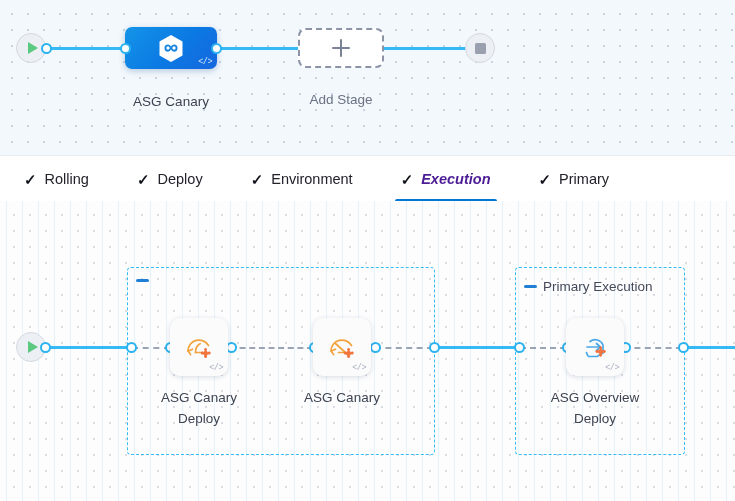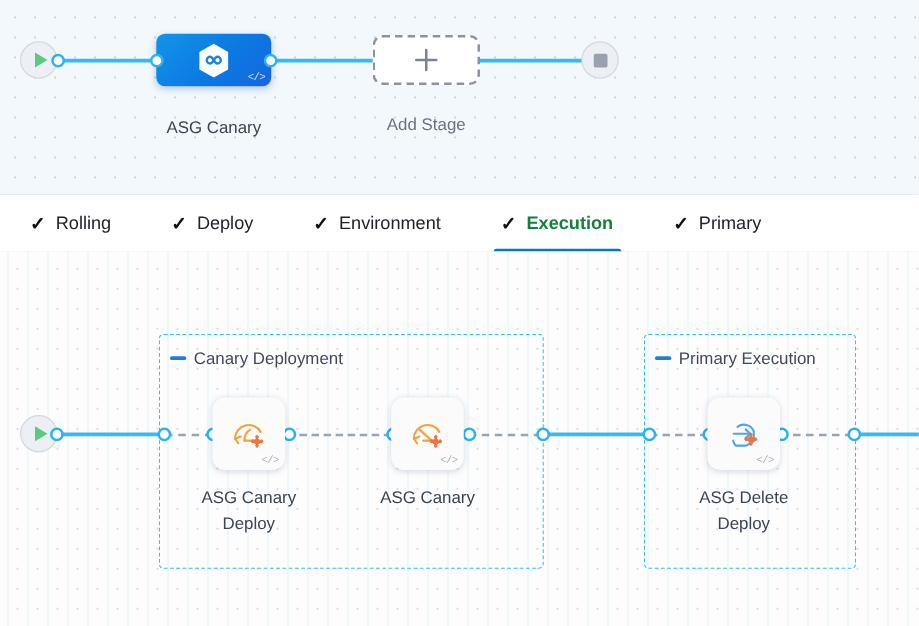--- a/index.html
+++ b/index.html
@@ -31,21 +31,21 @@
   }
   .tab{
     display:flex;align-items:center;gap:8px;
     height:44px;padding:0 6px;margin-right:36px;
     position:relative;cursor:pointer;
     color:#22222a;font-size:14.5px;
   }
   .tab:first-child{margin-left:18px;}
   .tab .chk{font-size:15px;line-height:1;color:#10131a;font-weight:600;}
   .tab-label{white-space:nowrap;}
-  .tab.active .tab-label{font-weight:700;color:#15803d;}
+  .tab.active .tab-label{font-weight:700;color:#4c1d95;font-style:italic;}
   .tab.active::after{
     content:"";position:absolute;left:0;right:0;bottom:-1px;height:3px;
     background:#0278d5;border-radius:2px 2px 0 0;
   }
 
   
   .exec-canvas{
     position:absolute;left:0;top:201px;width:735px;height:300px;
     background-color:#fdfdfe;
     background-image:
@@ -195,21 +195,20 @@
     </div>
   </div>
 
   <div class="exec-canvas">
 
     <div class="group-box" style="left:127px;top:66px;width:308px;height:188px;"></div>
     <div class="group-box" style="left:515px;top:66px;width:170px;height:188px;"></div>
 
     <div class="group-label" style="left:136px;top:78px;">
       <span class="group-dash"></span>
-      <span>Canary Deployment</span>
     </div>
     <div class="group-label" style="left:524px;top:78px;">
       <span class="group-dash"></span>
       <span>Primary Execution</span>
     </div>
 
     <div class="edge" style="left:42px;top:145px;width:88px;"></div>
     <div class="edge-dash" style="left:132px;top:146px;width:38px;"></div>
     <div class="edge-dash" style="left:230px;top:146px;width:83px;"></div>
     <div class="edge-dash" style="left:375px;top:146px;width:58px;"></div>
@@ -298,18 +297,18 @@
           <rect x="21.7" y="17" width="1.9" height="9.2" rx=".95"></rect>
           <rect x="17.6" y="20" width="2.7" height="2.7" rx=".8" transform="rotate(45 18.95 21.35)"></rect>
           <rect x="24.9" y="20" width="2.7" height="2.7" rx=".8" transform="rotate(45 26.25 21.35)"></rect>
           <rect x="21.3" y="16.4" width="2.7" height="2.7" rx=".8" transform="rotate(45 22.65 17.75)"></rect>
           <rect x="21.3" y="23.7" width="2.7" height="2.7" rx=".8" transform="rotate(45 22.65 25.05)"></rect>
         </g>
       </svg>
       <span class="code-tag">&lt;/&gt;</span>
     </div>
     <div class="step-caption" style="left:535px;top:186px;">
-      <div>ASG Delete</div>
+      <div>ASG Overview</div>
       <div>Deploy</div>
     </div>
 
   </div>
 </div>
 
 </body></html>

